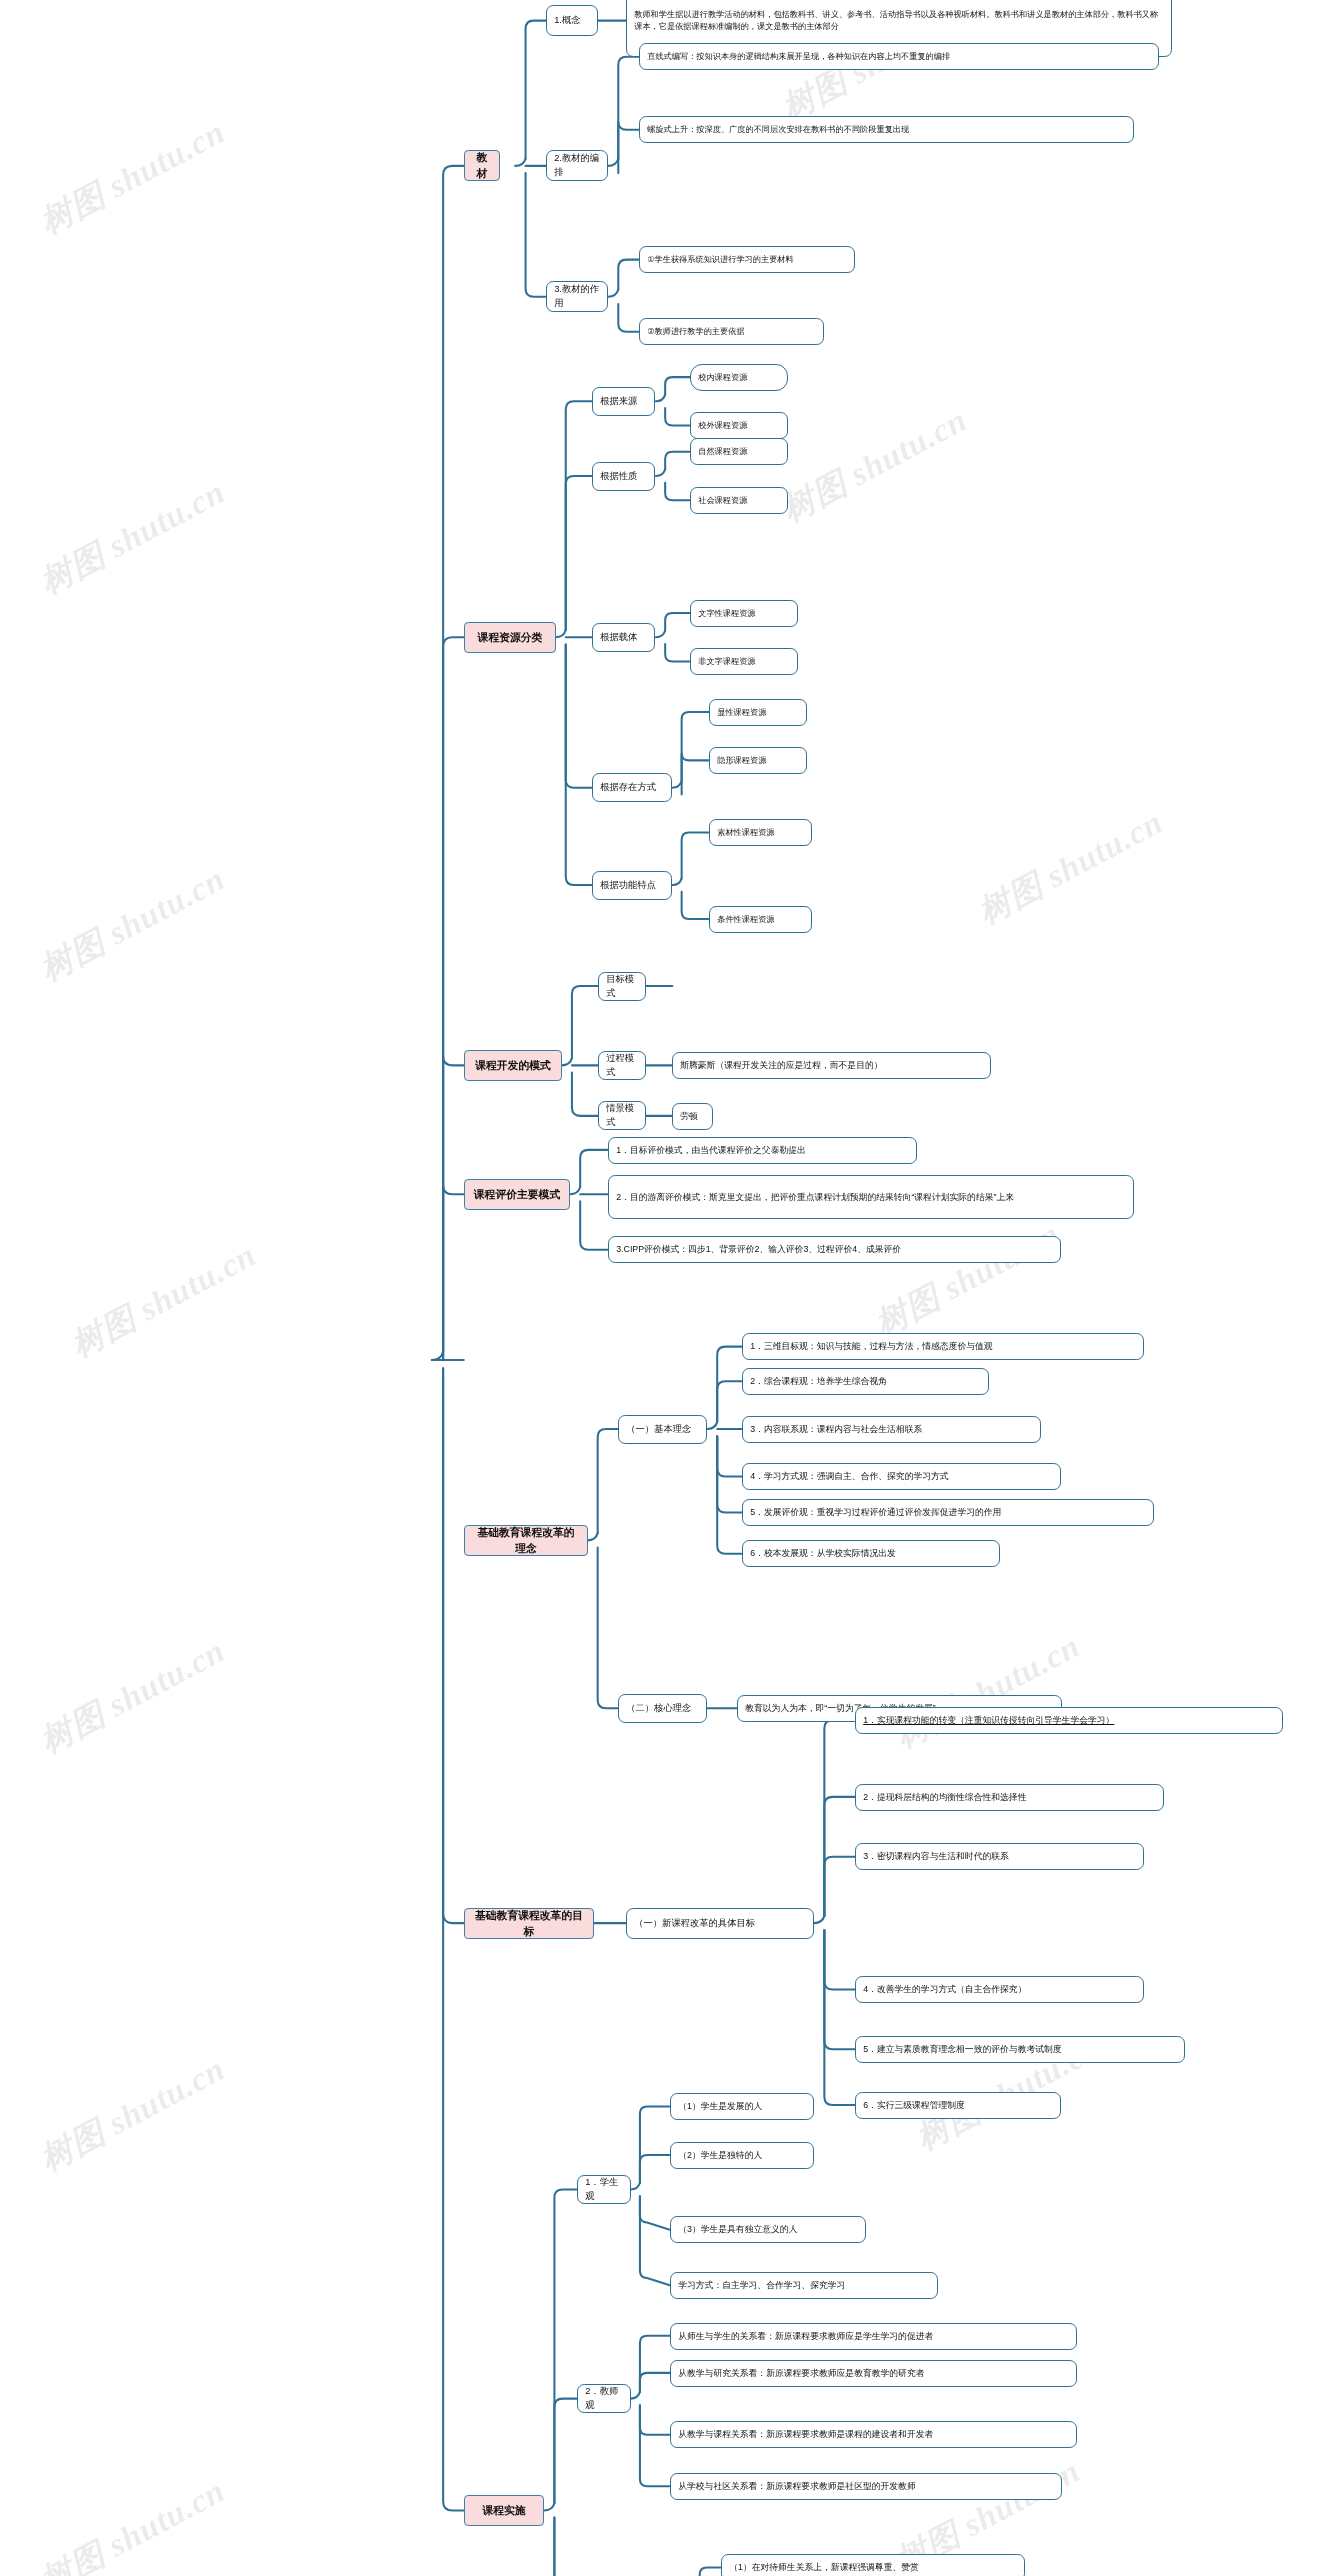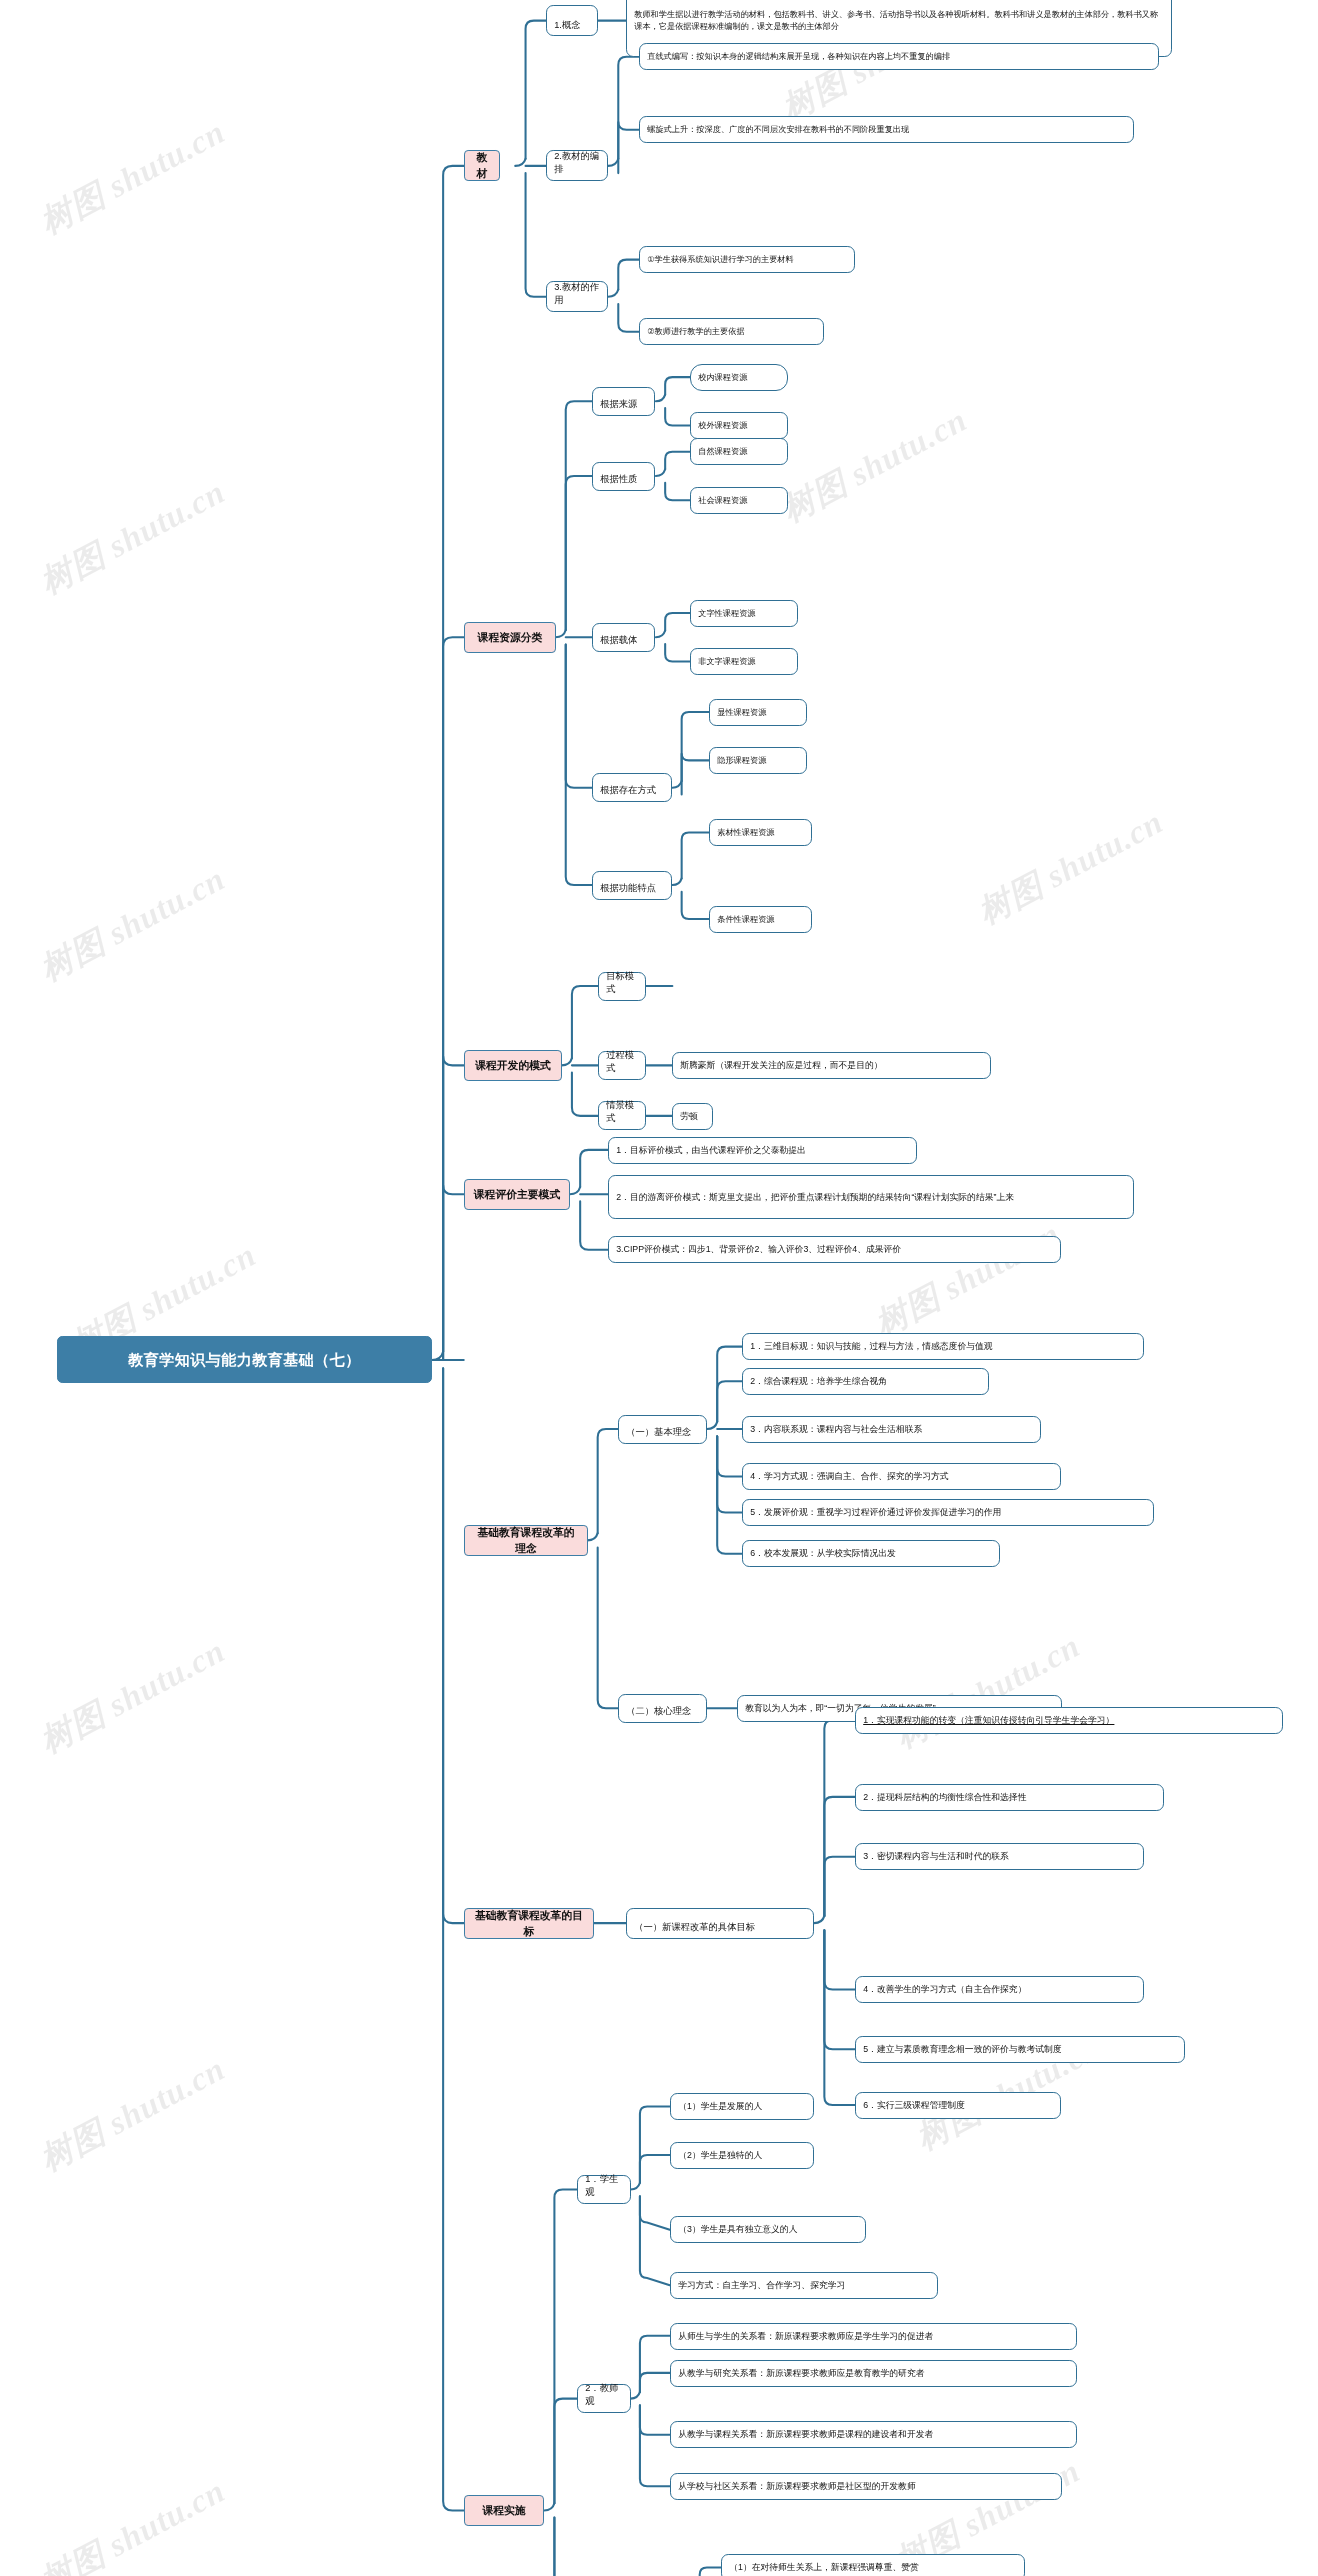--- a/index.html
+++ b/index.html
@@ -20,21 +20,21 @@
   .node{position:absolute;box-sizing:border-box;display:flex;align-items:center;
         border:1px solid #2f6f94;border-radius:6.2px;background:#fff;
         color:#111;line-height:1.45;padding:3.1px 7.2px;}
   .node span{display:block;width:100%;}
 
   .root{background:#3d7ea6;border:1px solid #3d7ea6;color:#fff;border-radius:5.2px;
         font-size:15px;font-weight:700;justify-content:center;text-align:center;
         letter-spacing:0.5px;}
   .branch{background:#fadcdc;border:1px solid #3d7ea6;border-radius:4.1px;
           font-size:10.8px;font-weight:700;justify-content:center;text-align:center;}
-  .lvl2{font-size:9.3px;border-radius:7.2px;align-items:flex-end;}
+  .lvl2{font-size:9.3px;border-radius:7.2px;}
   .leaf{font-size:8.2px;border-radius:7.2px;}
   .leaf.big{font-size:8.8px;}
 </style>
 </head>
 <body>
 
 <div id="canvas">
 
   <div class="wm" style="left:31px;top:155px;">树图 shutu.cn</div>
   <div class="wm" style="left:773px;top:41px;">树图 shutu.cn</div>
@@ -164,23 +164,20 @@
     <path d="M1358 5099 V 5060 q0 -14 14 -14 L 1400 5046"></path>
     <path d="M1358 5125 V 5170 q0 14 14 14 L 1400 5198"></path>
     <path d="M1358 5125 V 5276 q0 14 14 14 L 1400 5304"></path>
 
     <path d="M1380 5571 q14 0 18 -13"></path>
     <path d="M1398 5558 V 5450 q0 -14 14 -14 L 1440 5436"></path>
     <path d="M1398 5571 L 1440 5571"></path>
     <path d="M1398 5584 V 5680 q0 14 14 14 L 1440 5708"></path>
   </svg>
 
-  <div class="node root" style="left:57px;top:1336px;width:375px;height:47px;">
-    <span>教育学知识与能力教育基础（七）</span>
-  </div>
 
   <div class="node branch" style="left:464px;top:150px;width:36px;height:31px;">
     <span>教材</span>
   </div>
 
   <div class="node lvl2" style="left:546px;top:5.2px;width:52px;height:31px;justify-content:center;">
     <span>1.概念</span>
   </div>
   <div class="node leaf" style="left:626px;top:-15.5px;width:546px;height:72px;">
     <span>教师和学生据以进行教学活动的材料，包括教科书、讲义、参考书、活动指导书以及各种视听材料。教科书和讲义是教材的主体部分，教科书又称课本，它是依据课程标准编制的，课文是教书的主体部分</span>

